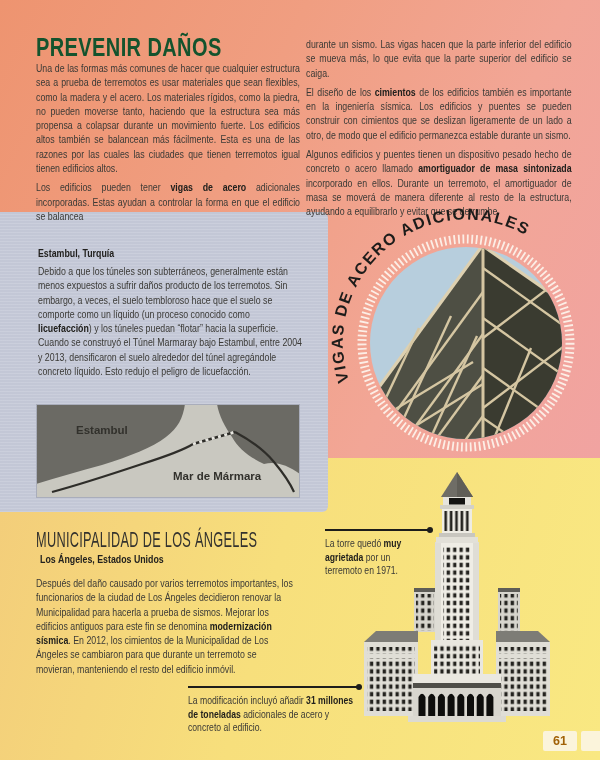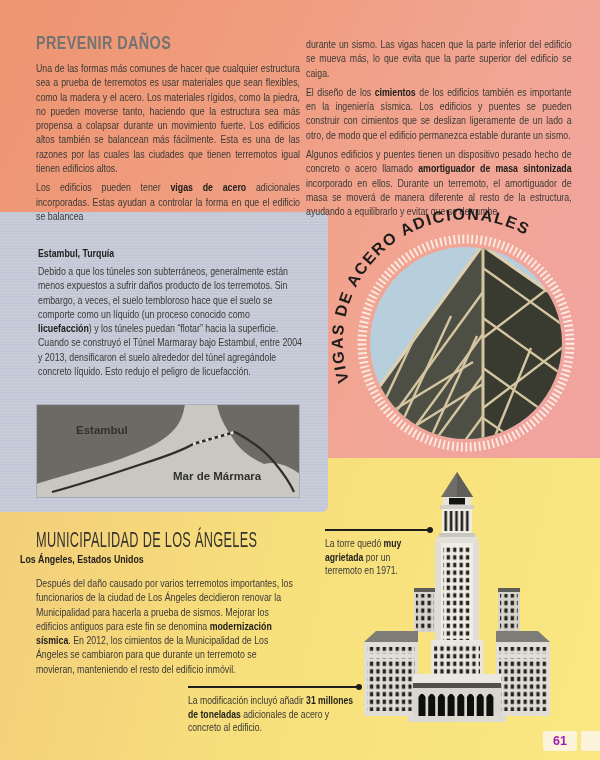--- a/index.html
+++ b/index.html
@@ -6,33 +6,33 @@
   .page{position:relative;width:600px;height:760px;overflow:hidden;
         font-family:"Liberation Sans",sans-serif;background:#f8e47c;}
   .bg-top{position:absolute;left:0;top:0;width:600px;height:458px;
         background:linear-gradient(115deg,#ee9470 0%,#f09e81 38%,#f2a696 70%,#f1a3a1 100%);}
   .bg-bottom{position:absolute;left:0;top:458px;width:600px;height:302px;
         background:linear-gradient(105deg,#f3cd7a 0%,#f7df7c 45%,#f9e882 100%);}
   .panel-blue{position:absolute;left:0;top:212px;width:328px;height:300px;
         background:#c8ccda;border-radius:0 6px 6px 0;
         background-image:repeating-linear-gradient(0deg,rgba(255,255,255,.05) 0 1px,rgba(40,50,90,.03) 1px 3px);}
   .cx{display:inline-block;transform-origin:0 0;white-space:nowrap;}
-  .h-prevent{position:absolute;left:36px;top:33px;margin:0;font-size:18px;font-weight:bold;
-        color:#737373;letter-spacing:.5px;}
+  .h-prevent{position:absolute;left:36px;top:33px;margin:0;font-size:25px;font-weight:bold;
+        color:#14532d;letter-spacing:.5px;}
   .h-prevent .cx{transform:scaleX(.8);}
   .h-tunnel{position:absolute;left:37px;top:220px;margin:0;font-size:30px;font-weight:normal;
         color:#333230;letter-spacing:1px;}
   .h-tunnel .cx{transform:scaleX(.72);}
   .h-city{position:absolute;left:36px;top:527px;margin:0;font-size:22px;font-weight:normal;
         color:#33322e;letter-spacing:.5px;}
   .h-city .cx{transform:scaleX(.58);}
   .subhead{position:absolute;font-size:10px;font-weight:bold;color:#22211e;}
   .subhead .cx{transform:scaleX(.88);}
   .sub-tunnel{left:38px;top:248px;}
-  .sub-city{left:20px;top:554px;}
+  .sub-city{left:40px;top:554px;}
   .body-col{position:absolute;font-size:11px;line-height:14.3px;color:#3b3a36;
         transform:scaleX(.8);transform-origin:0 0;}
   .body-col p{margin:0 0 5px 0;}
   .body-col b{color:#21201d;}
   .col1{left:36px;top:61px;width:330px;text-align:justify;}
   .col2{left:306px;top:37px;width:332px;text-align:justify;}
   .tunnel-body{left:38px;top:264px;width:330px;}
   .city-body{left:36px;top:576px;width:322px;}
   .map-svg{position:absolute;left:36px;top:404px;}
   .feature-svg{position:absolute;left:331px;top:208px;}
@@ -42,21 +42,21 @@
   .callout b{color:#201f1c;}
   .c1{left:325px;top:537px;width:128px;}
   .c2{left:188px;top:694px;width:208px;}
   .callout-line{position:absolute;height:1.6px;background:#1d1d1b;}
   .callout-line::after{content:'';position:absolute;right:-3px;top:-2.2px;width:6px;height:6px;
         border-radius:50%;background:#1d1d1b;}
   .c1-line{left:325px;top:529px;width:105px;}
   .c2-line{left:188px;top:686px;width:171px;}
   .page-tab{position:absolute;left:543px;top:731px;width:34px;height:20px;background:#fbf4db;
         border-radius:2px;display:flex;align-items:center;justify-content:center;
-        font-size:12.5px;font-weight:bold;color:#a21caf;}
+        font-size:12.5px;font-weight:bold;color:#a16207;}
   .page-tab2{position:absolute;left:581px;top:731px;width:26px;height:20px;background:#fbf4db;border-radius:2px;}
 </style>
 </head>
 <body>
 
 <div class="page">
 
   <div class="bg-top"></div>
   <div class="bg-bottom"></div>
   <div class="panel-blue"></div>

